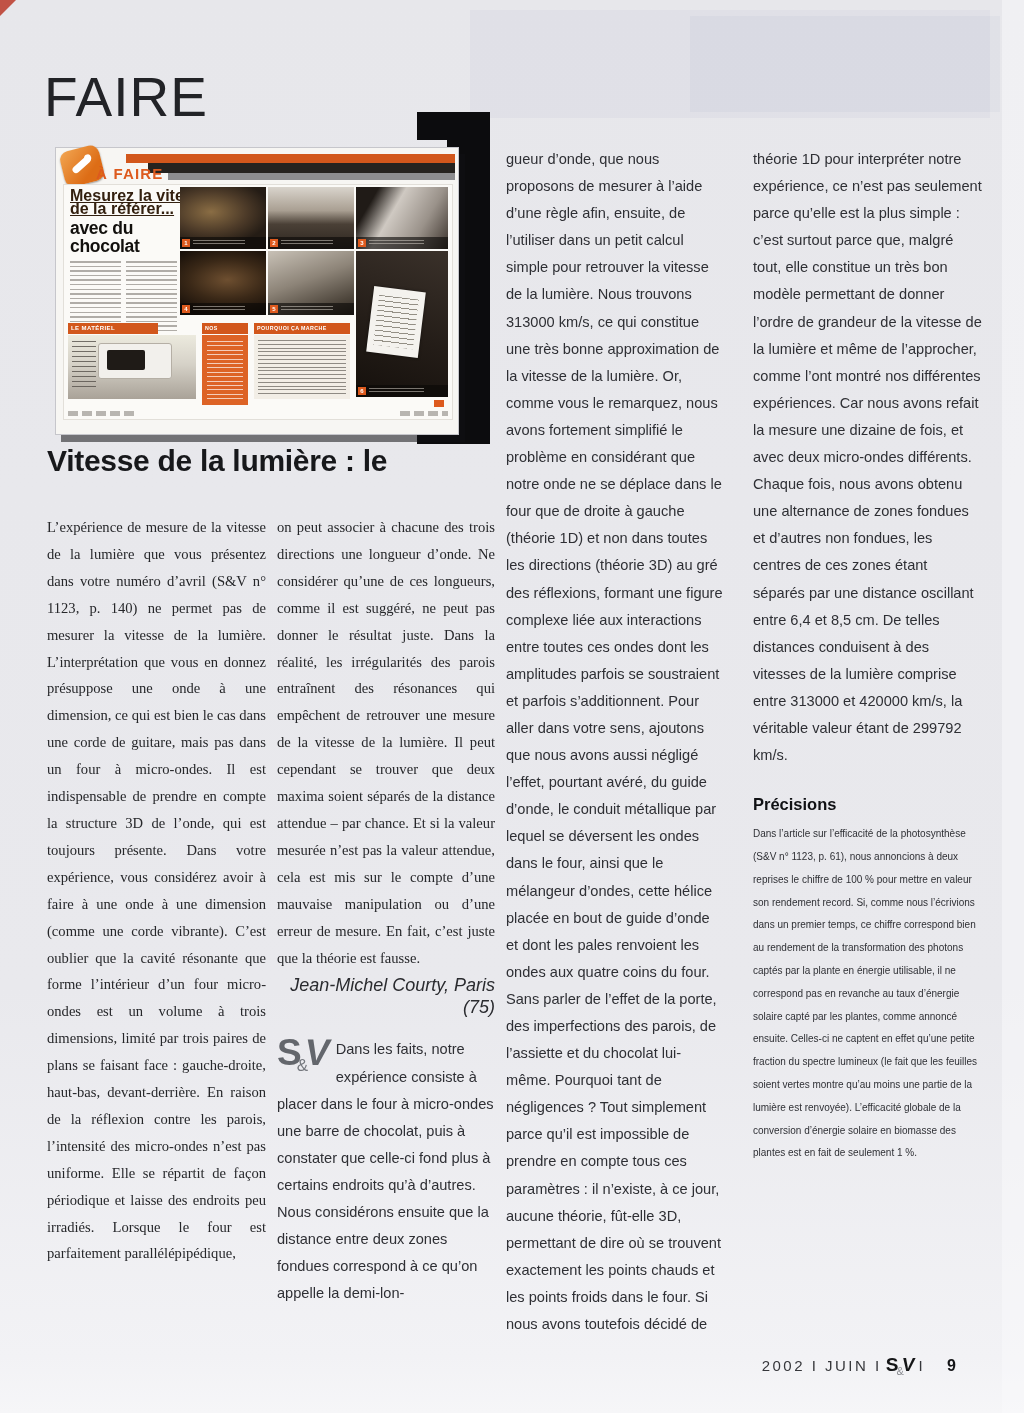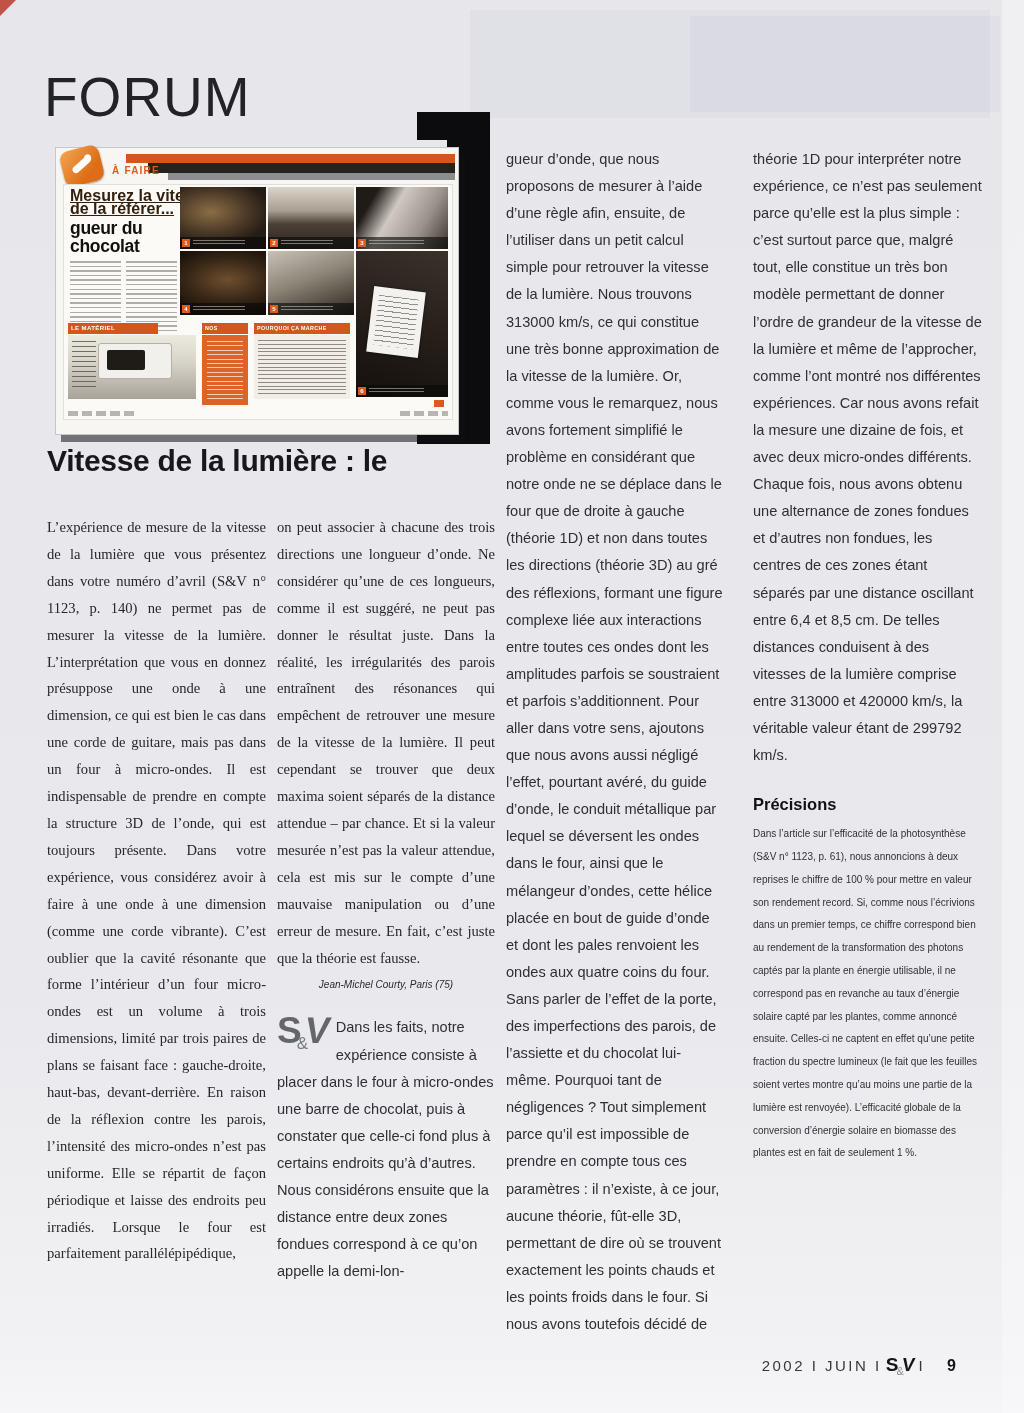--- a/index.html
+++ b/index.html
@@ -27,21 +27,21 @@
          box-shadow:6px 7px 0 rgba(16,16,20,.55);z-index:2;}
   .thumb *{position:absolute;}
   .t-orange{left:70px;top:6px;right:3px;height:9px;background:#d2571c;}
   .t-dark{left:92px;top:15px;right:3px;height:10px;background:#26231f;}
   .t-gray{left:112px;top:25px;right:3px;height:7px;background:#8d8d8f;}
   .t-badge{left:6px;top:0px;width:40px;height:36px;border-radius:9px;transform:rotate(-14deg);
            background:linear-gradient(140deg,#f2a652,#dd6d16 70%);box-shadow:0 1px 2px rgba(0,0,0,.4);}
   .t-badge::after{content:"";position:absolute;left:9px;top:13px;width:22px;height:7px;border-radius:4px;
            background:#fff;transform:rotate(-28deg);}
   .t-badge::before{content:"";position:absolute;left:24px;top:8px;width:7px;height:7px;border-radius:50%;background:#fff;}
-  .t-tag{left:56px;top:17px;color:#dd5a1e;font-weight:bold;font-size:10px;letter-spacing:1.2px;}
+  .t-tag{left:40px;top:17px;color:#dd5a1e;font-weight:bold;font-size:15px;letter-spacing:1.2px;}
 
   .t-spread{left:7px;top:36px;width:388px;height:234px;background:#fbfaf7;border:1px solid #e2dfd9;}
   .t-k{left:6px;font-weight:bold;font-size:16px;line-height:12.5px;color:#33200f;text-decoration:underline;}
   .t-k1{top:5px;} .t-k2{top:18px;}
   .t-t{left:6px;font-weight:bold;font-size:17.5px;line-height:18px;color:#12100d;letter-spacing:-.3px;}
   .t-t1{top:34px;} .t-t2{top:52px;}
   .t-fakecol{top:76px;width:51px;height:138px;opacity:.75;
      background:repeating-linear-gradient(#97938d 0 1.5px,transparent 1.5px 4.6px);}
   .t-fc1{left:6px;} .t-fc2{left:62px;}
 
@@ -95,21 +95,21 @@
   .headline{left:47px;top:444px;width:470px;font-size:30px;line-height:34px;font-weight:bold;
             color:#17181b;letter-spacing:-.3px;}
   .headline span{display:block;}
   .serifcol{font-family:"Liberation Serif",serif;font-size:14.6px;line-height:26.9px;
             text-align:justify;color:#26272a;}
   .sanscol{font-size:14.6px;line-height:27.1px;color:#2e2f34;}
   .col1{left:47px;top:514px;width:219px;height:842px;overflow:hidden;}
   .col2{left:277px;top:514px;width:218px;height:888px;overflow:hidden;}
   .col3{left:506px;top:146px;width:219px;height:1196px;overflow:hidden;}
   .col4{left:753px;top:146px;width:229px;height:1230px;overflow:hidden;}
-  .sig{display:block;margin-top:3px;text-align:center;font-style:italic;font-size:10px;
+  .sig{display:block;margin-top:3px;text-align:right;font-style:italic;font-size:18px;
        font-family:"Liberation Sans",sans-serif;color:#2a2b2f;line-height:22px;}
   .reply{margin-top:18px;}
   .svlogo{float:left;margin:2px 8px 0 0;color:#63666c;line-height:30px;}
   .svlogo .big{font-size:37px;font-weight:bold;letter-spacing:-2px;}
   .svlogo .v{display:inline-block;transform:skewX(-10deg);}
   .svlogo .amp{font-size:17px;color:#75787e;margin:0 -3px;vertical-align:-6px;}
   .precisions{margin-top:26px;}
   .prec-title{font-size:16.5px;font-weight:bold;color:#101114;margin-bottom:9px;}
   .prec-body{font-size:10px;line-height:22.8px;color:#2f3035;}
 
@@ -125,37 +125,37 @@
 </head>
 <body>
 
 <div class="page">
 
   <div class="abs ghost1"></div>
   <div class="abs ghost2"></div>
   <div class="abs edge-band"></div>
   <div class="abs corner-red"></div>
 
-  <div class="abs forum">FORUM</div>
+  <div class="abs forum">FAIRE</div>
 
   <div class="abs br br-top"></div>
   <div class="abs br br-bar"></div>
   <div class="abs br br-bot"></div>
 
   <div class="abs thumb">
     <div class="t-orange"></div>
     <div class="t-dark"></div>
     <div class="t-gray"></div>
     <div class="t-badge"></div>
     <div class="t-tag">À FAIRE</div>
 
     <div class="t-spread">
       <div class="t-k t-k1">Mesurez la vitesse</div>
       <div class="t-k t-k2">de la référer...</div>
-      <div class="t-t t-t1">gueur du</div>
+      <div class="t-t t-t1">avec du</div>
       <div class="t-t t-t2">chocolat</div>
       <div class="t-fakecol t-fc1"></div>
       <div class="t-fakecol t-fc2"></div>
 
       <div class="ph p1">
         <div class="cap"></div>
         <div class="chip">1</div>
         <div class="cl"></div>
       </div>
       <div class="ph p2">

